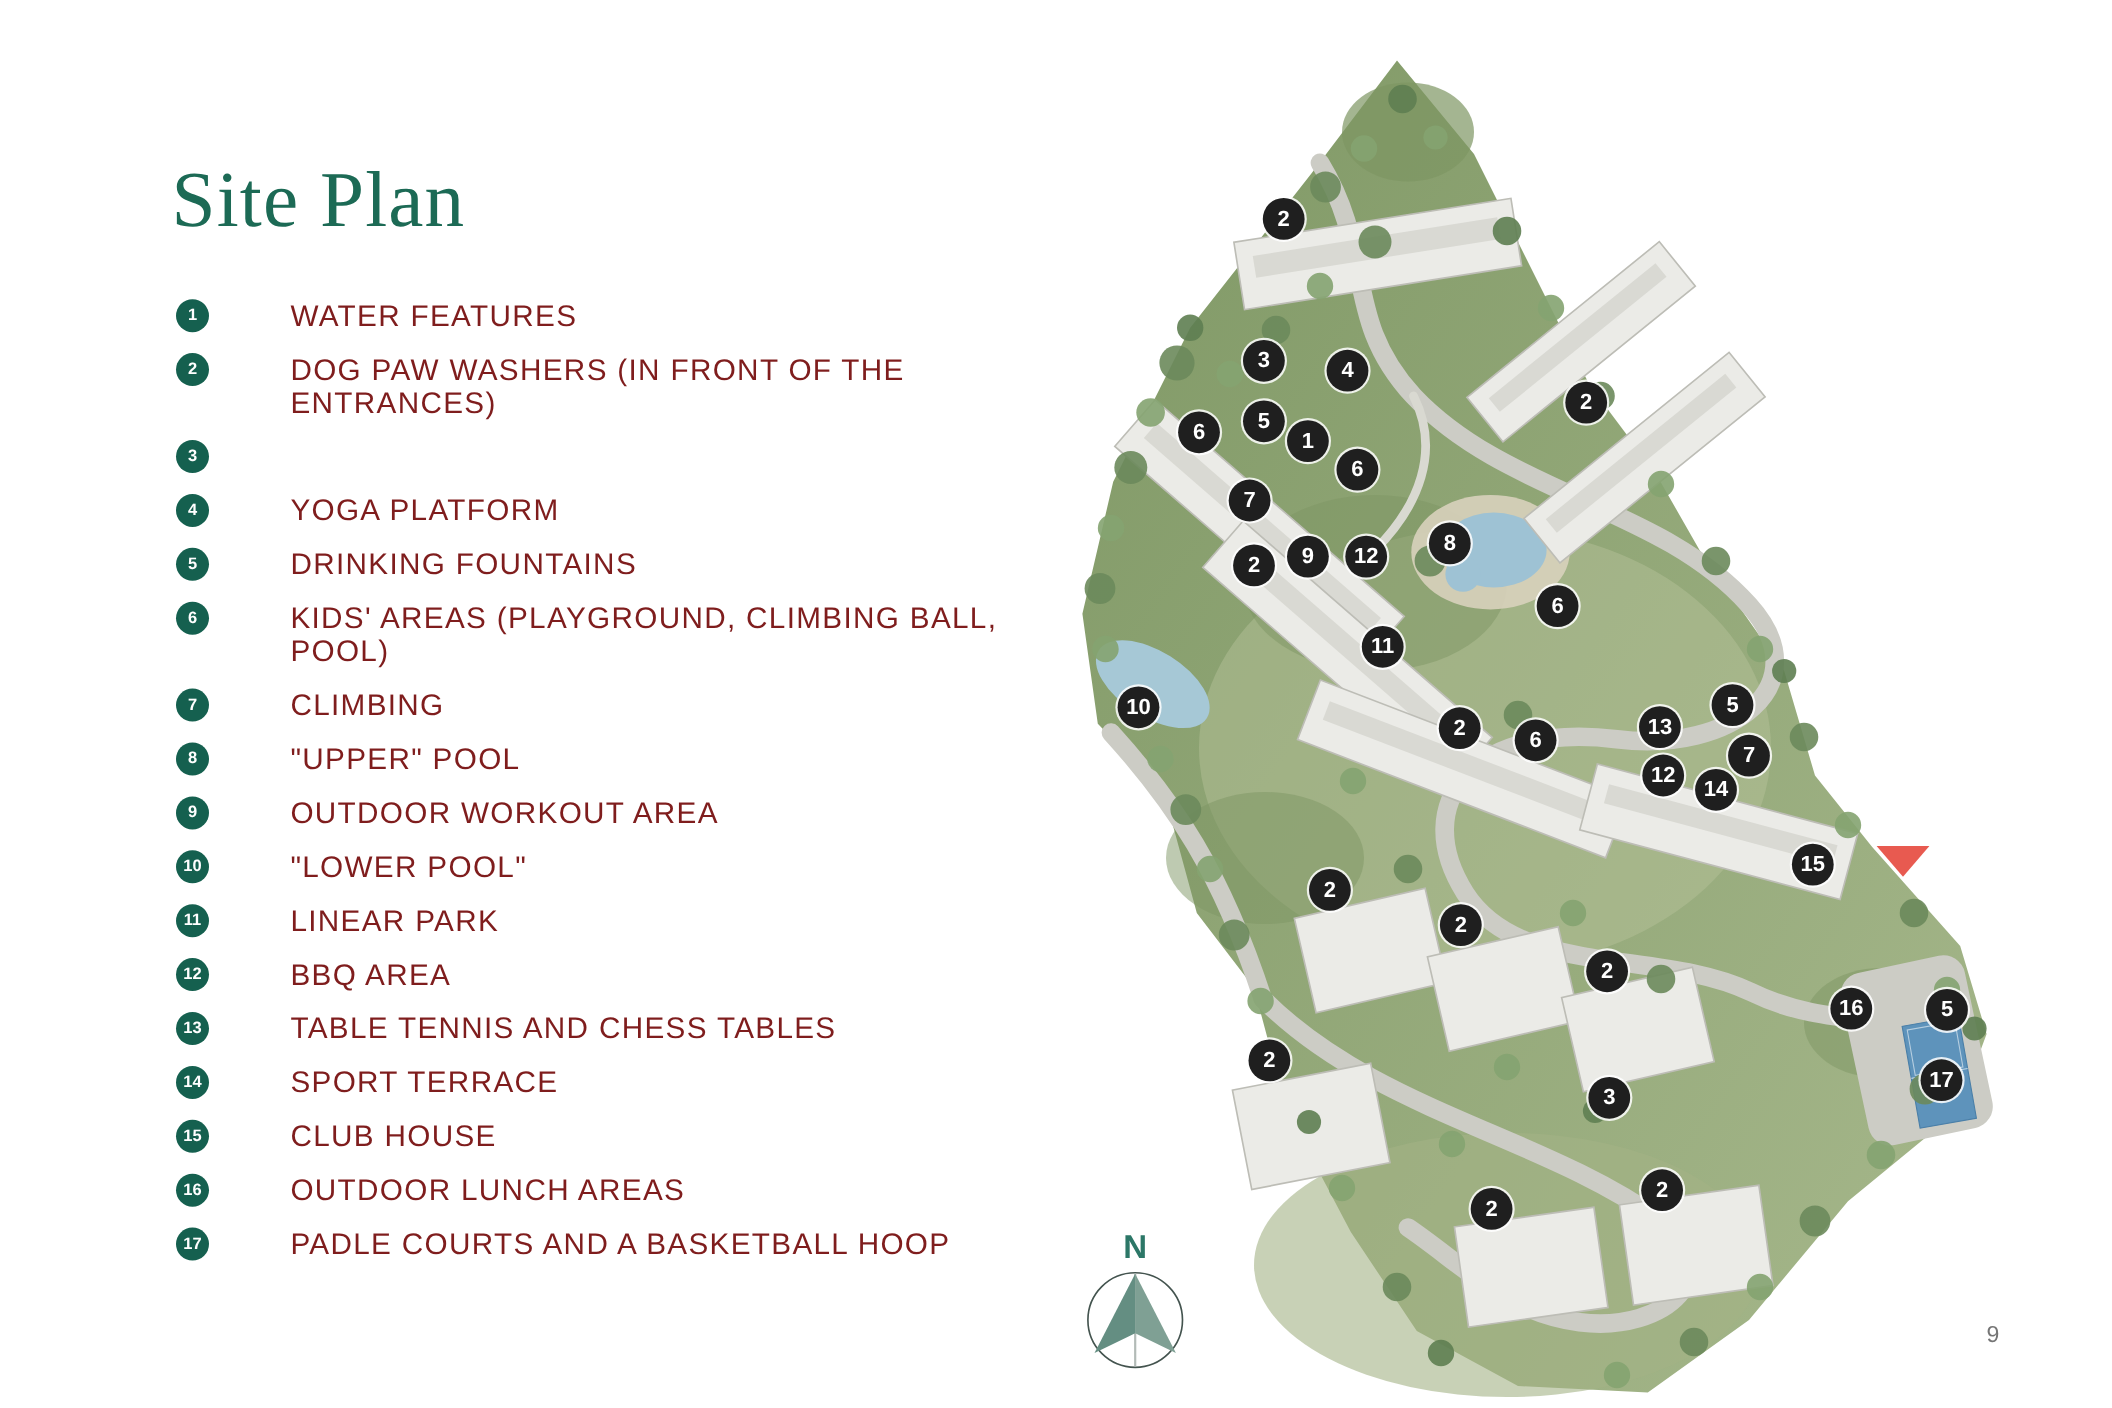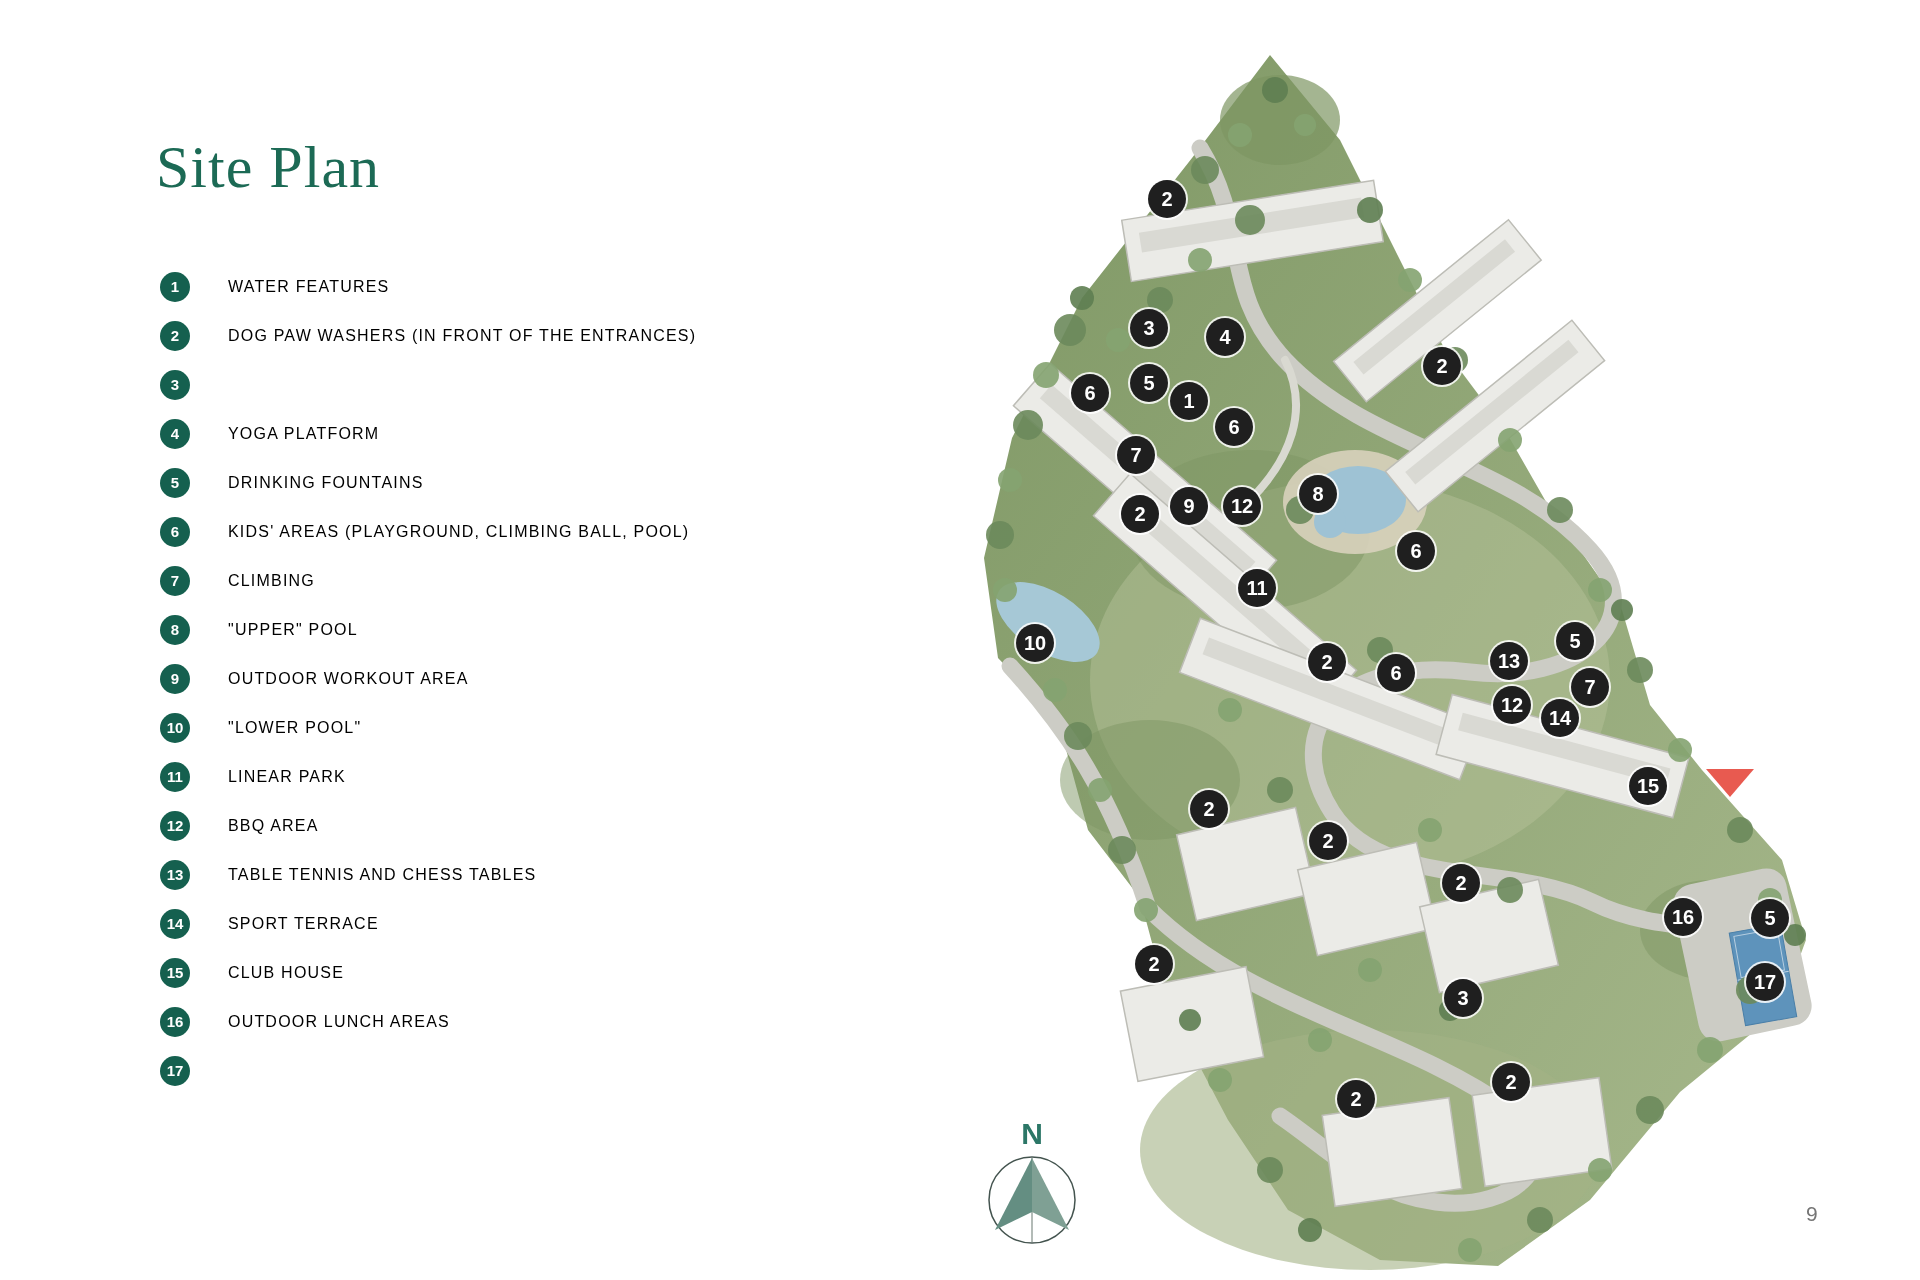--- a/index.html
+++ b/index.html
@@ -3,32 +3,32 @@
 <meta charset="utf-8">
 <style>
   html,body{margin:0;padding:0;}
   body{
     width:1920px;height:1280px;position:relative;overflow:hidden;
     background:#ffffff;font-family:"Liberation Sans",sans-serif;
   }
   .page-title{
     position:absolute;left:156px;top:96px;
     font-family:"Liberation Serif","DejaVu Serif",serif;
-    font-size:60px;font-weight:400;color:#1c6a55;letter-spacing:1px;line-height:1.05;
+    font-size:72px;font-weight:400;color:#1c6a55;letter-spacing:1px;line-height:1.05;
   }
   .legend{position:absolute;left:160px;top:272px;width:800px;}
   .legend-item{display:flex;align-items:flex-start;margin-bottom:19px;}
   .legend-badge{
     flex:0 0 auto;width:30px;height:30px;border-radius:50%;
     background:#15604f;color:#ffffff;text-align:center;
     font-size:15px;font-weight:bold;line-height:30px;margin-right:38px;
   }
   .legend-text{display:block;}
   .legend-label,.legend-label2{
-    display:block;font-size:16px;color:#000000;letter-spacing:1.2px;line-height:30px;
+    display:block;font-size:27px;color:#7f1d1d;letter-spacing:1.2px;line-height:30px;margin-left:36px;
   }
   .map-illustration{position:absolute;left:950px;top:30px;z-index:1;}
   .marker-layer{position:absolute;left:0;top:0;width:1920px;height:1280px;z-index:5;pointer-events:none;}
   .map-marker{
     position:absolute;width:38px;height:38px;border-radius:50%;
     background:#1f1f1f;color:#ffffff;text-align:center;
     font-size:20px;font-weight:bold;line-height:38px;
     transform:translate(-50%,-50%);
     box-shadow:0 0 0 2px rgba(255,255,255,0.85);
   }
@@ -135,20 +135,21 @@
     </div>
     <div class="legend-item">
       <span class="legend-badge">16</span>
       <span class="legend-text">
         <span class="legend-label">OUTDOOR LUNCH AREAS</span>
       </span>
     </div>
     <div class="legend-item">
       <span class="legend-badge">17</span>
       <span class="legend-text">
+        <span class="legend-label">PADLE COURTS AND A BASKETBALL HOOP</span>
       </span>
     </div>
   </div>
 
 <svg class="map-illustration" width="880" height="1250" viewBox="0 0 880 1250">
   <defs>
     <linearGradient id="grass" x1="0" y1="0" x2="1" y2="1">
       <stop offset="0" stop-color="#7f9865"></stop>
       <stop offset="1" stop-color="#a7b88c"></stop>
     </linearGradient>

